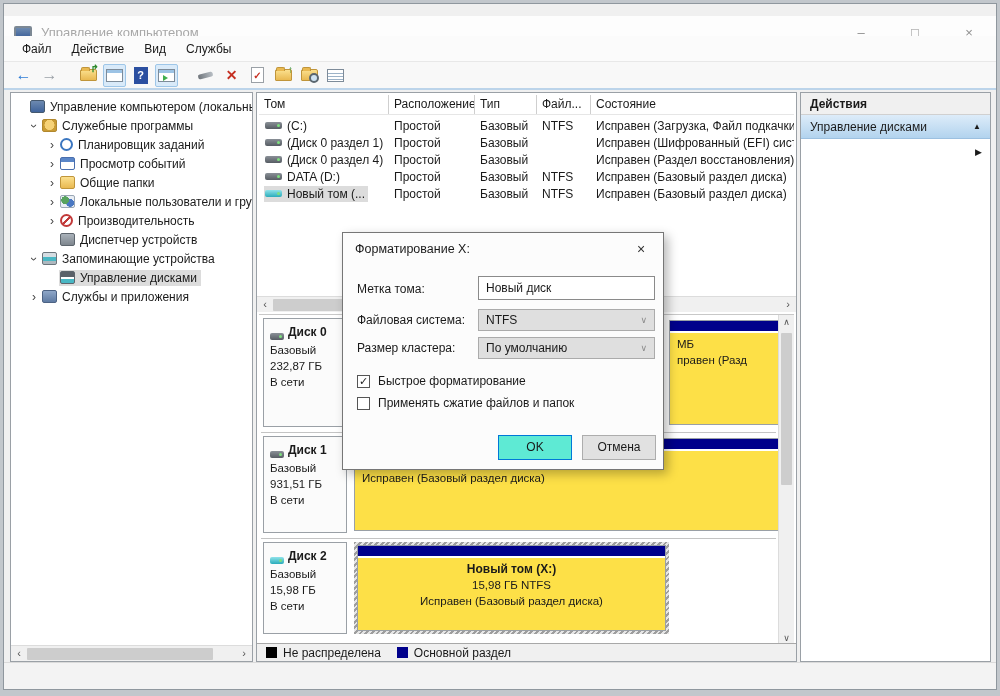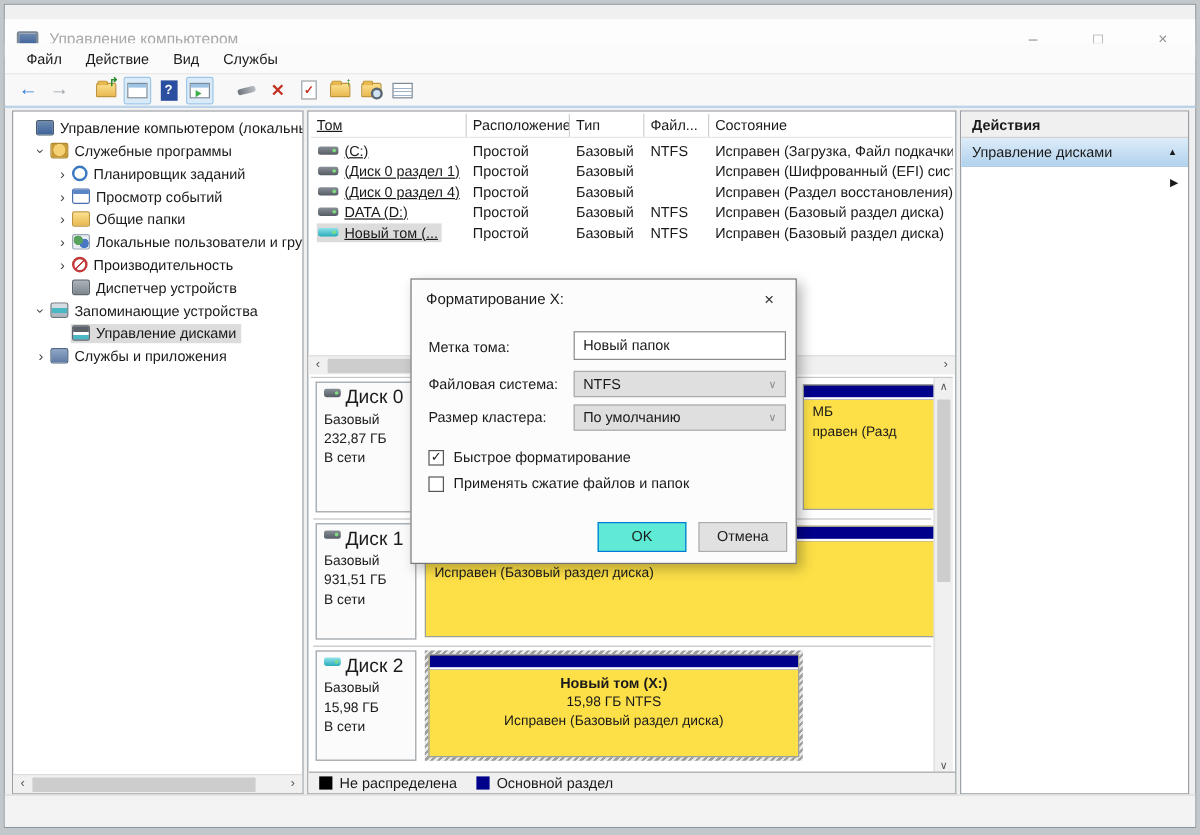--- a/index.html
+++ b/index.html
@@ -76,33 +76,33 @@
   .vscroll { position:absolute; right:0; top:0; bottom:0; width:16px; background:#f0f0f0; border-left:1px solid #dcdcdc; }
   .vsarr { height:16px; text-align:center; line-height:14px; color:#555; font-size:9px; }
   .vsthumb { position:absolute; left:2px; right:2px; background:#cdcdcd; border-radius:1px; }
 
   
   .vol-header { position:absolute; top:2px; left:2px; right:2px; height:20px; display:flex; background:#fff; border-bottom:1px solid #e6e6e6; font-size:12px; }
   .vh-cell { border-right:1px solid #cfcfcf; padding:2px 5px; white-space:nowrap; overflow:hidden; flex:none; }
   .vol-rows { position:absolute; top:24px; left:2px; right:2px; }
   .vrow { height:17px; display:flex; align-items:center; }
   .vc { padding:0 5px; white-space:nowrap; overflow:hidden; flex:none; }
-  .w-name{width:130px;text-decoration:underline;} .w-layout{width:86px;} .w-type{width:62px;} .w-fs{width:54px;} .w-status{flex:1 1 auto; min-width:0;}
+  .w-name{width:130px;} .w-layout{width:86px;} .w-type{width:62px;} .w-fs{width:54px;} .w-status{flex:1 1 auto; min-width:0;}
   .vc.w-name { display:flex; align-items:center; }
   .vc .rowsel { display:flex; align-items:center; padding:1px 3px 1px 1px; }
   .vc .rowsel.selected { background:#dcdcdc; }
   .drv { width:17px; height:7px; background:linear-gradient(#8a9097,#565c63); border-radius:2px; display:inline-block; margin-right:5px; position:relative; flex:none; }
   .drv::after { content:""; position:absolute; right:2px; top:2px; width:3px; height:3px; background:#7ee07e; border-radius:50%; }
   .drv.teal { background:linear-gradient(#8fe2ea,#2aacba); }
 
   
   .disk-area { position:absolute; top:221px; left:2px; right:2px; height:333px; border-top:1px solid #c8c8c8; background:#fff; }
   .disk-row { position:absolute; left:2px; right:18px; border-bottom:1px solid #c4c4c4; }
   .dlabel { position:absolute; left:2px; top:3px; bottom:5px; width:84px; background:#fbfbfb; border:1px solid #9aa0a6; padding:5px 6px; line-height:16px; font-size:11.5px; overflow:hidden; }
-  .dl-head { display:flex; align-items:flex-start; font-weight:normal; font-size:16px; margin-bottom:2px; white-space:nowrap; }
+  .dl-head { display:flex; align-items:flex-end; font-weight:bold; font-size:12px; margin-bottom:2px; white-space:nowrap; }
   .dl-head .drv { width:14px; margin-right:4px; }
   .part-area { position:absolute; left:90px; right:0; top:3px; bottom:5px; }
   .pbox { position:absolute; top:2px; bottom:2px; border:1px solid #9aa0a6; background:#fde047; overflow:hidden; }
   .pbar { height:12px; border-bottom:2px solid #fff; }
   .pbody { padding:3px 7px; line-height:16px; font-size:11.5px; white-space:nowrap; overflow:hidden; }
   .pl-name { font-weight:bold; font-size:12px; }
   .psel { position:absolute; top:0; bottom:0; background:repeating-linear-gradient(135deg,#9e9e9e 0 2px,#e6e6e6 2px 4px); padding:3px; }
   .psel .pbox { position:relative; top:0; bottom:0; height:100%; width:100%;text-align:center; }
 
   
@@ -465,21 +465,21 @@
 
   <div class="statusbar"></div>
 
   <div class="dialog">
     <div class="dlg-title">
       <span>Форматирование X:</span>
       <span class="dlg-close">×</span>
     </div>
 
     <span class="dlg-label" style="top:49px;">Метка тома:</span>
-    <div class="dlg-input">Новый папок</div>
+    <div class="dlg-input">Новый диск</div>
 
     <span class="dlg-label" style="top:80px;">Файловая система:</span>
     <div class="dlg-select" style="top:76px;">
       <span>NTFS</span>
       <span class="dd-arrow">∨</span>
     </div>
 
     <span class="dlg-label" style="top:108px;">Размер кластера:</span>
     <div class="dlg-select" style="top:104px;">
       <span>По умолчанию</span>

